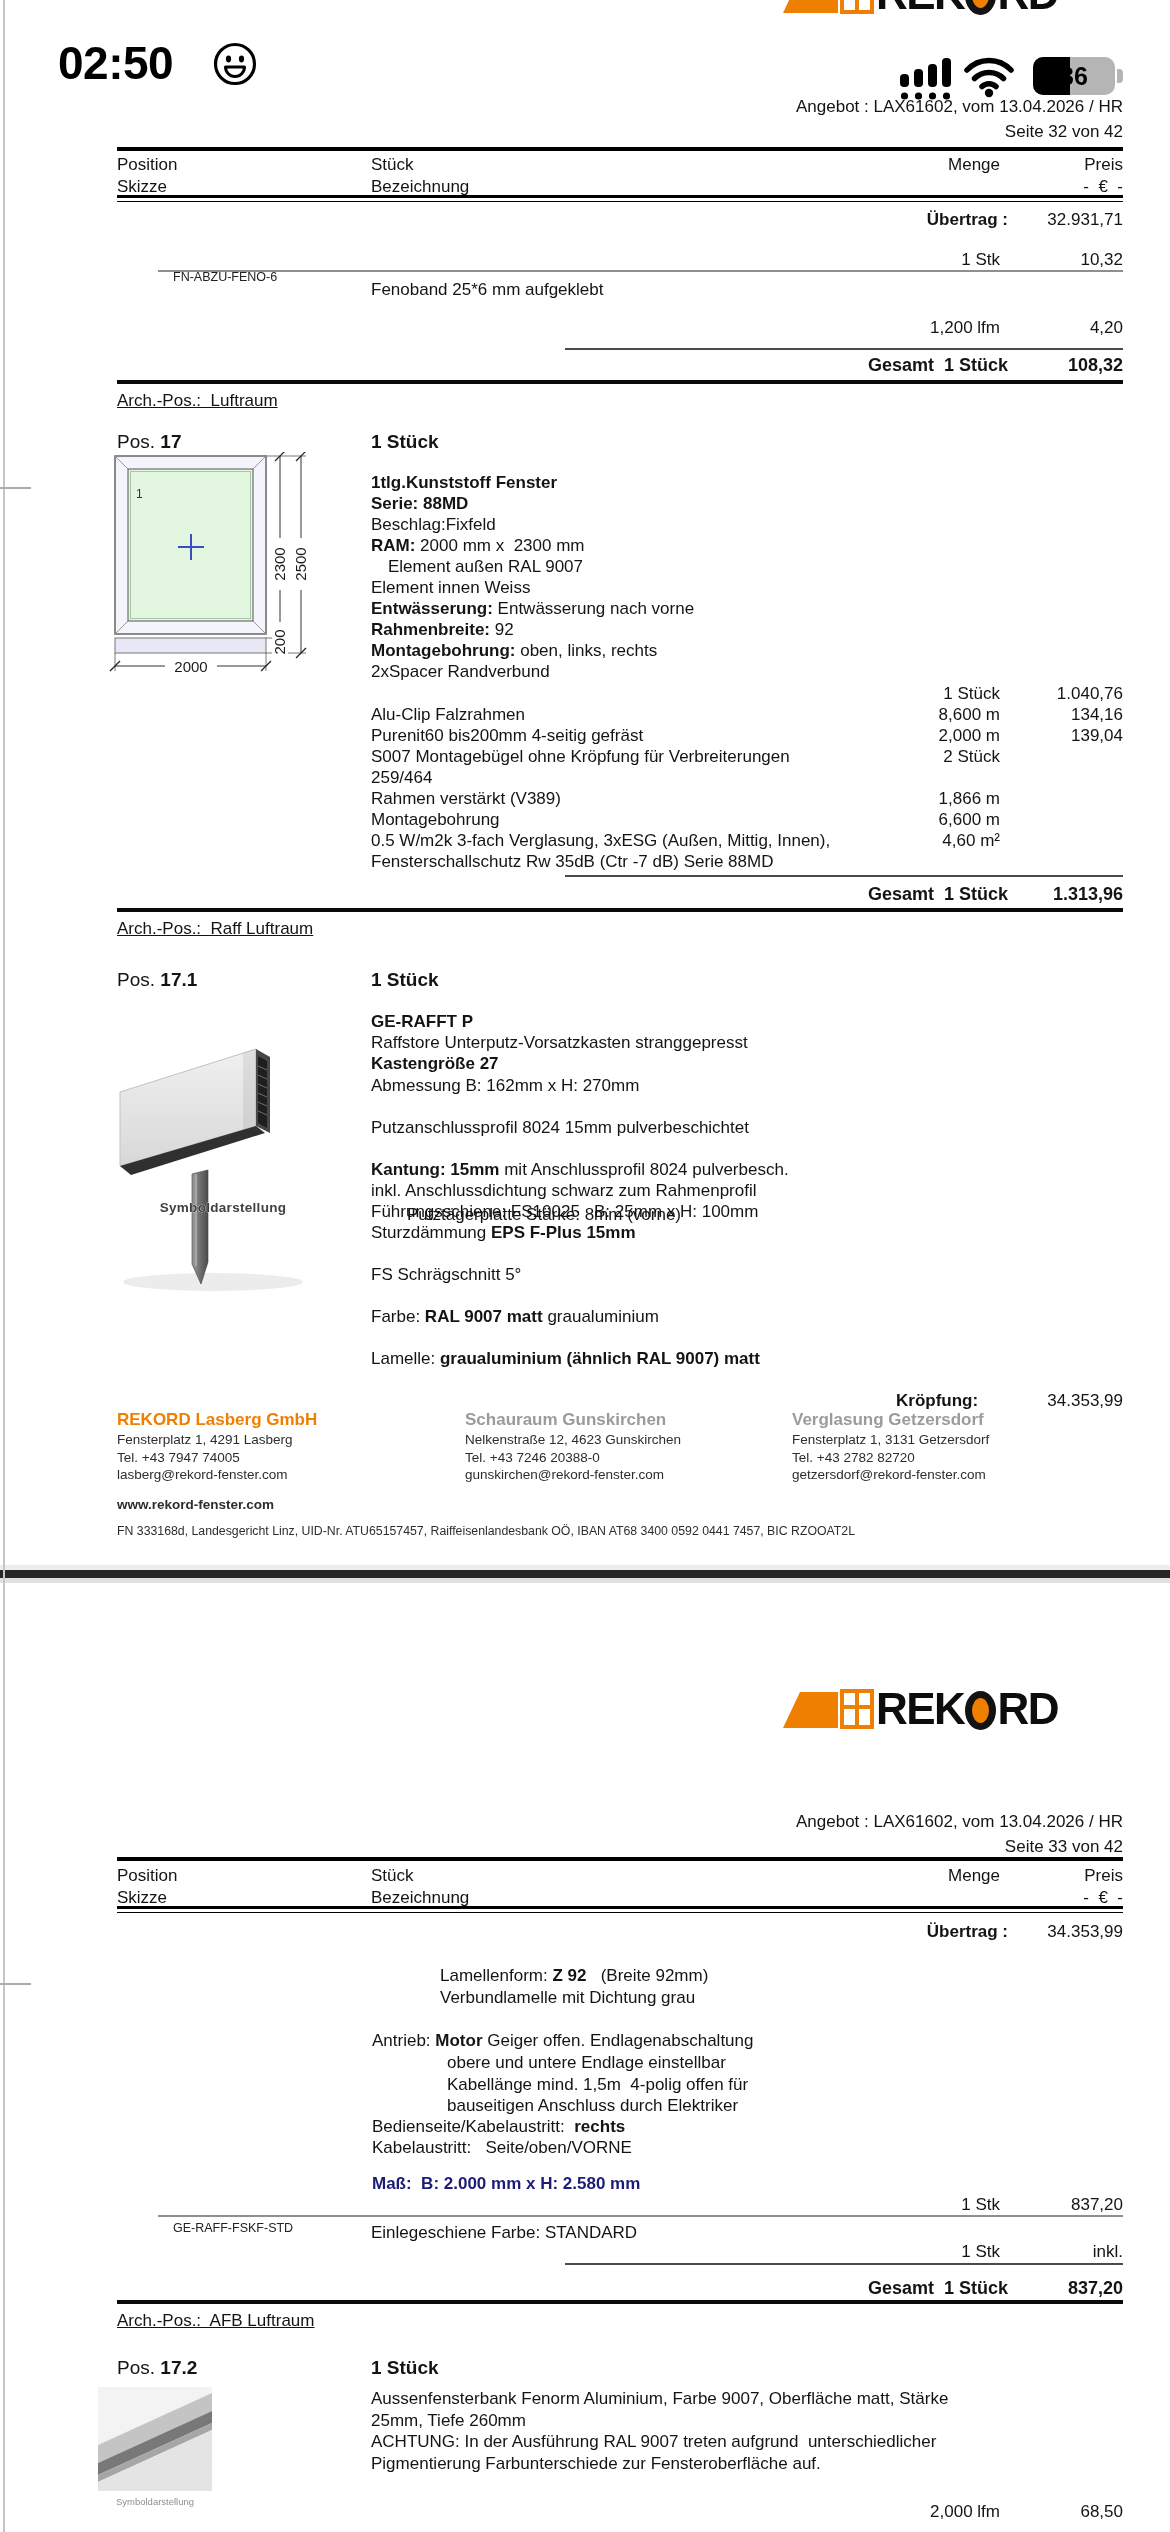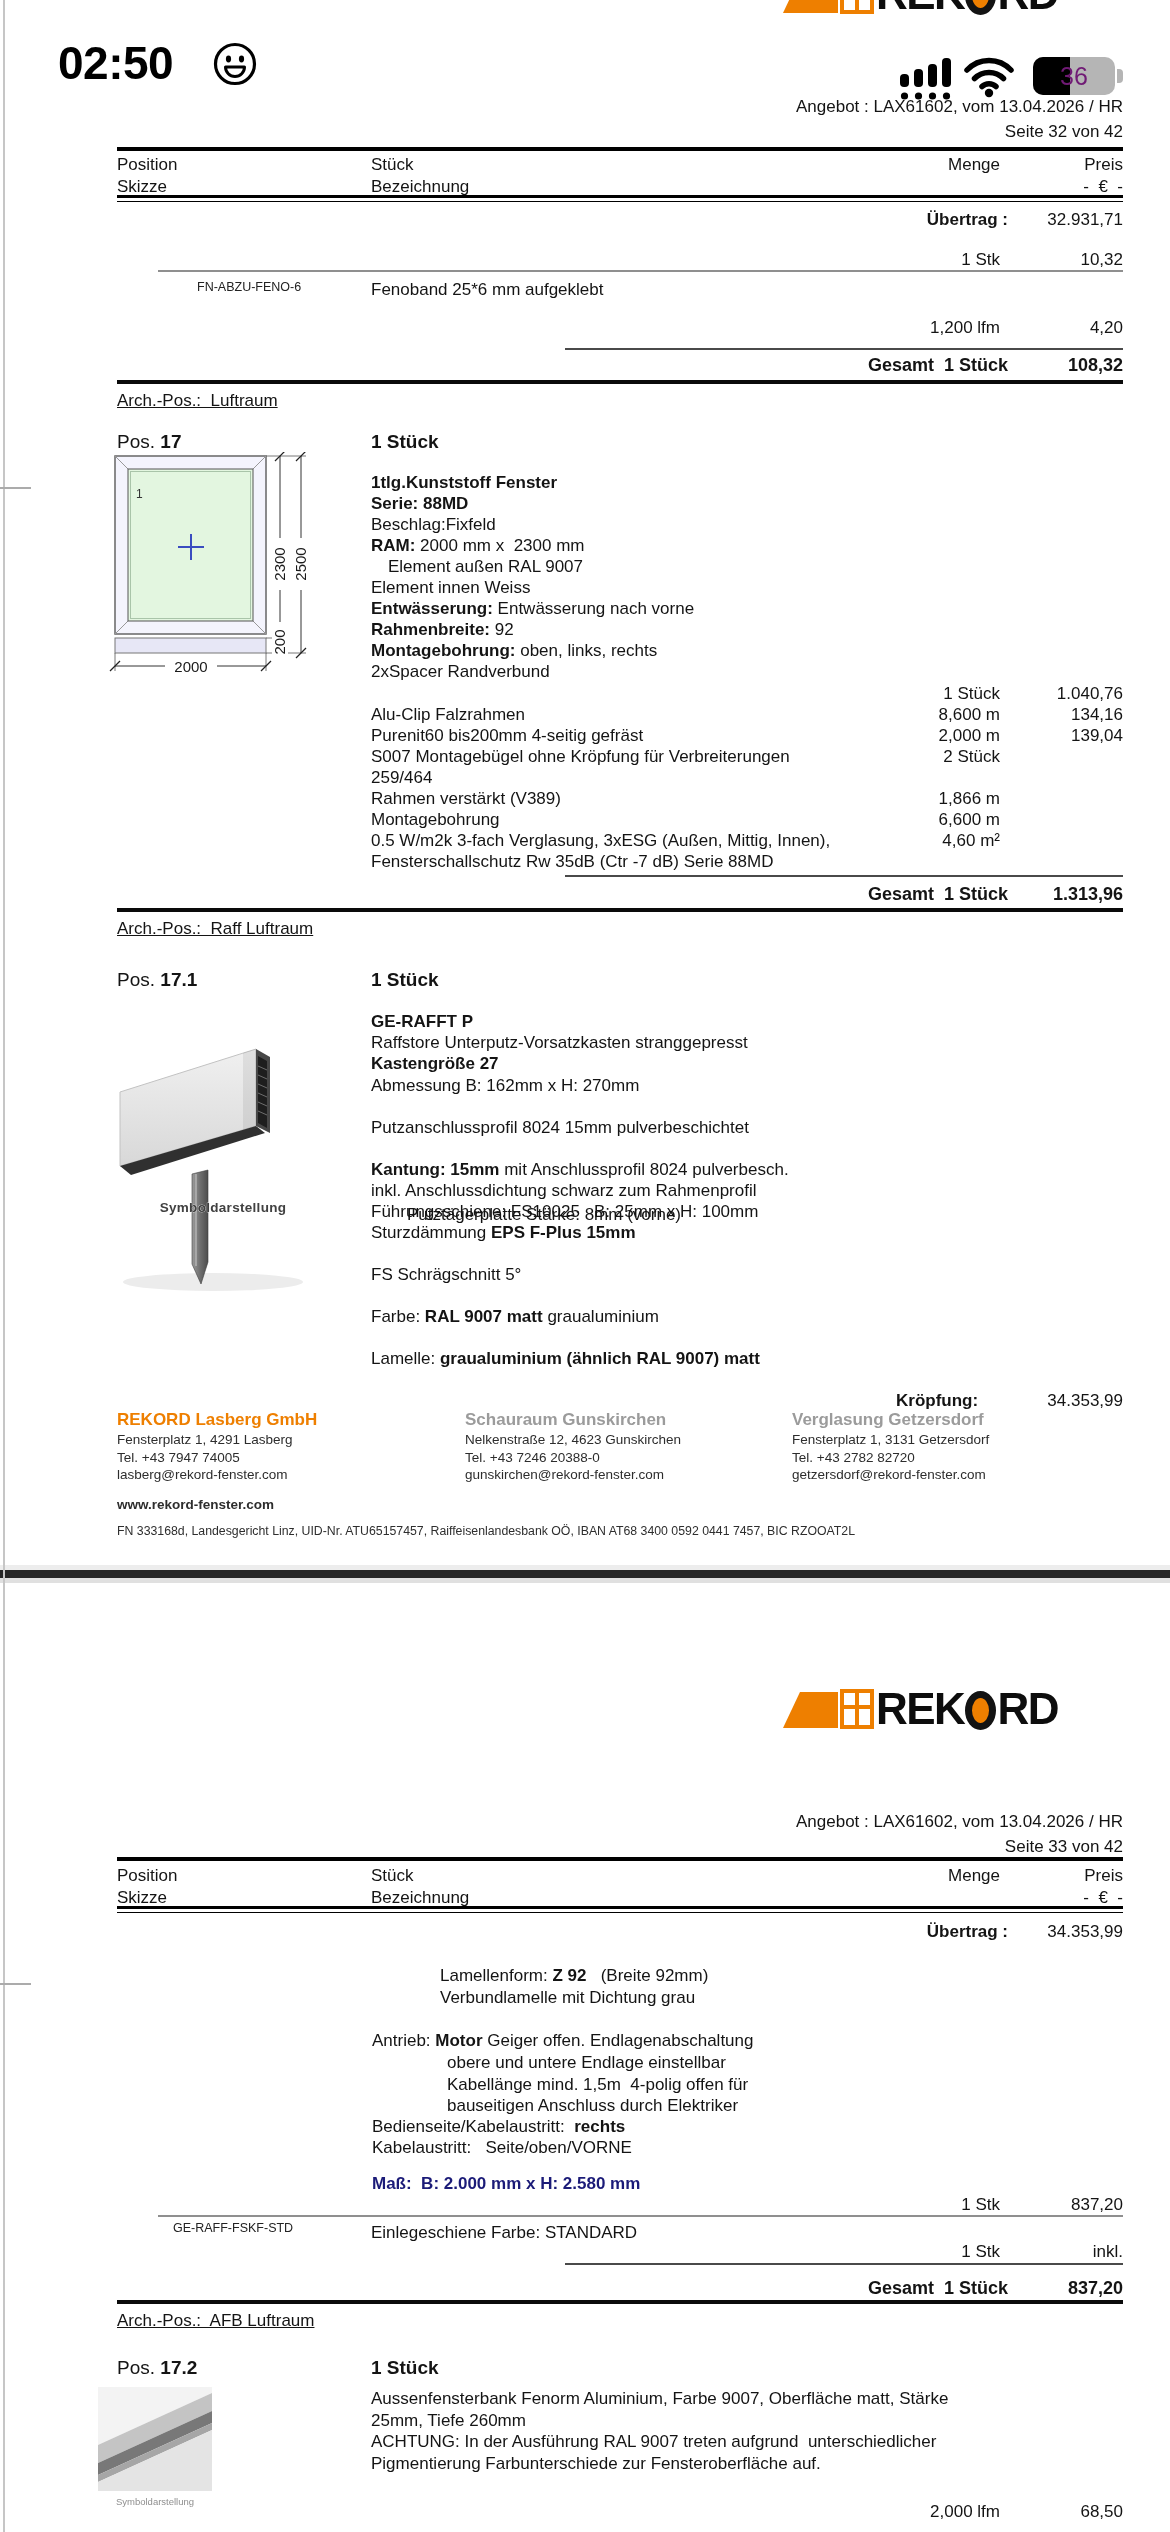--- a/index.html
+++ b/index.html
@@ -30,21 +30,21 @@
   .f-h{position:absolute;font-size:17px;font-weight:bold;white-space:pre;}
   .f-l{position:absolute;font-size:13.5px;color:#2d2d2d;white-space:pre;}
   .orange{color:#ee7f00;}
   .gray-h{color:#9b9b9b;}
   .legal{position:absolute;font-size:12.3px;color:#2e2e2e;white-space:pre;}
   
   .batt{position:absolute;left:1033px;top:57px;width:92px;height:38px;}
   .batt-body{position:absolute;left:0;top:0;width:82px;height:38px;border-radius:10px;background:#b5b5b5;overflow:hidden;}
   .batt-fill{position:absolute;left:0;top:0;width:45%;height:100%;background:#000;}
   .batt-txt{position:absolute;left:0;top:0;width:82px;height:38px;display:flex;align-items:center;justify-content:center;
-            color:#701a75;font-size:25px;font-weight:normal;}
+            color:#000000;font-size:25px;font-weight:bold;}
   .batt-nub{position:absolute;left:84px;top:12px;width:6px;height:14px;background:#b5b5b5;border-radius:0 4px 4px 0;}
   .caption{position:absolute;font-size:9.5px;color:#8f8f8f;text-align:center;white-space:pre;}
   .edge-v{position:absolute;left:3px;top:0;width:1.5px;height:2532px;background:#c6c6c6;}
   .edge-t{position:absolute;left:0;width:31px;height:1.5px;background:#ababab;}
 </style>
 </head>
 <body>
 
 <div id="screen">
 
@@ -78,21 +78,21 @@
     <div class="hr" style="left:117px;top:195px;width:1006px;height:3px;"></div>
     <div class="hr" style="left:117px;top:200.5px;width:1006px;height:1.2px;"></div>
 
     <div class="ln ra b" style="right:162px;top:210px;">Übertrag :</div>
     <div class="ln ra" style="right:47px;top:210px;">32.931,71</div>
 
     <div class="ln ra" style="right:170px;top:250px;">1 Stk</div>
     <div class="ln ra" style="right:47px;top:250px;">10,32</div>
     <div class="hr hr-thin" style="left:158px;top:270px;width:965px;"></div>
 
-    <div class="ln sm" style="left:173px;top:280px;margin-left:24px;">FN-ABZU-FENO-6</div>
+    <div class="ln sm" style="left:173px;top:270px;">FN-ABZU-FENO-6</div>
     <div class="ln" style="left:371px;top:280px;">Fenoband 25*6 mm aufgeklebt</div>
     <div class="ln ra" style="right:170px;top:318px;">1,200 lfm</div>
     <div class="ln ra" style="right:47px;top:318px;">4,20</div>
 
     <div class="hr hr-mid" style="left:565px;top:348px;width:558px;"></div>
     <div class="ln ra tot" style="right:162px;top:355px;">Gesamt  1 Stück</div>
     <div class="ln ra tot" style="right:47px;top:355px;">108,32</div>
     <div class="hr hr-thick" style="left:117px;top:380px;width:1006px;"></div>
     <div class="ln arch" style="left:117px;top:391px;">Arch.-Pos.:  Luftraum</div>
 

